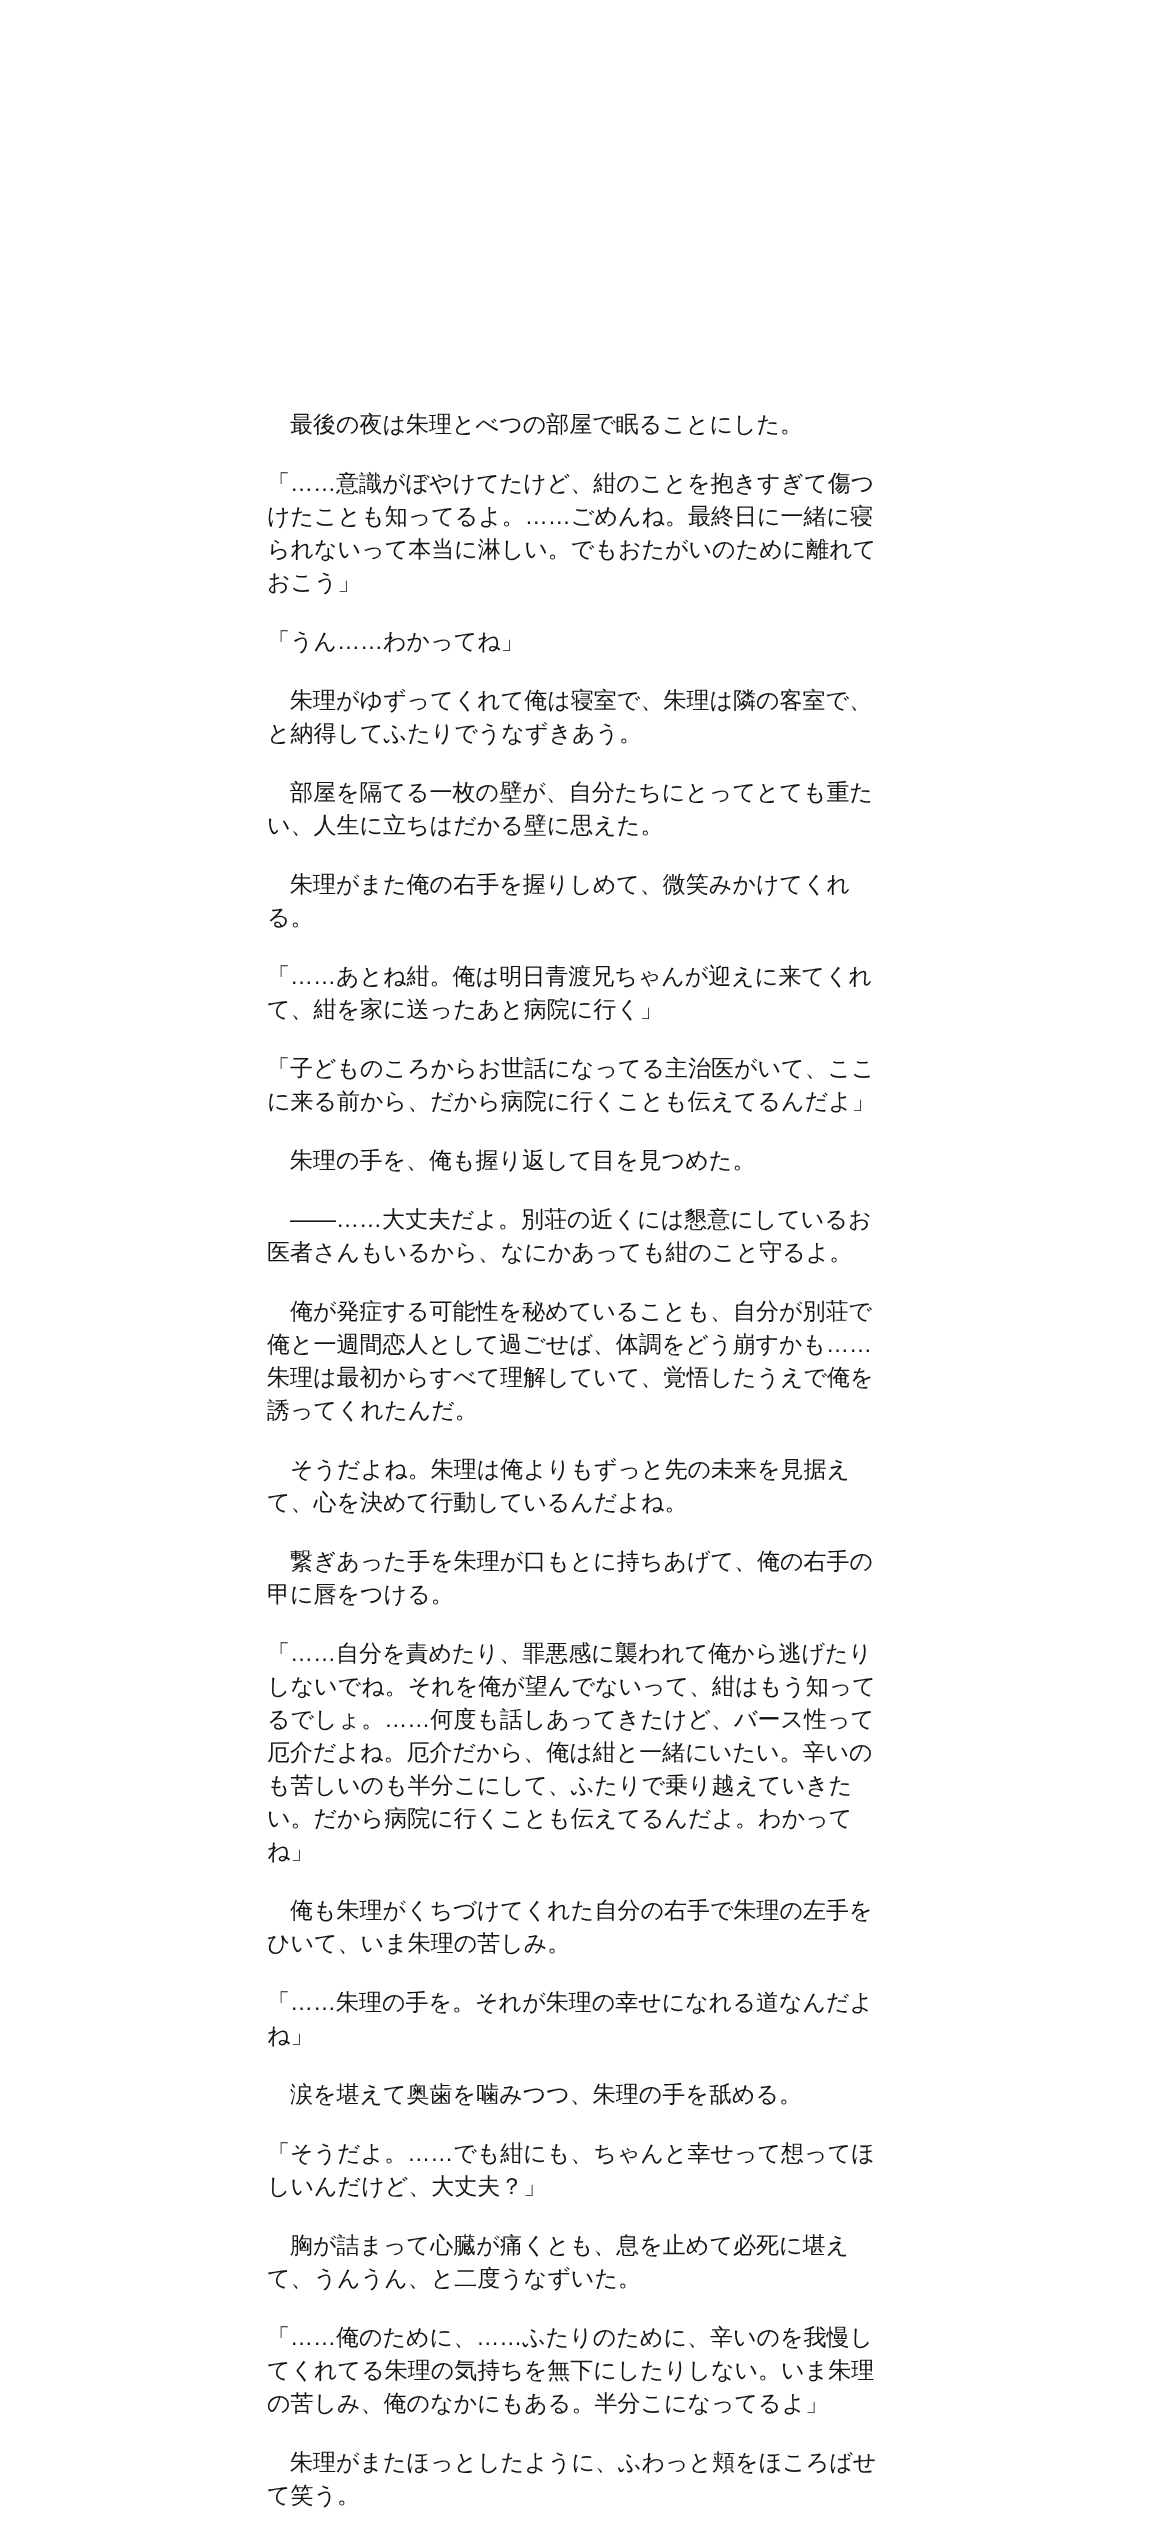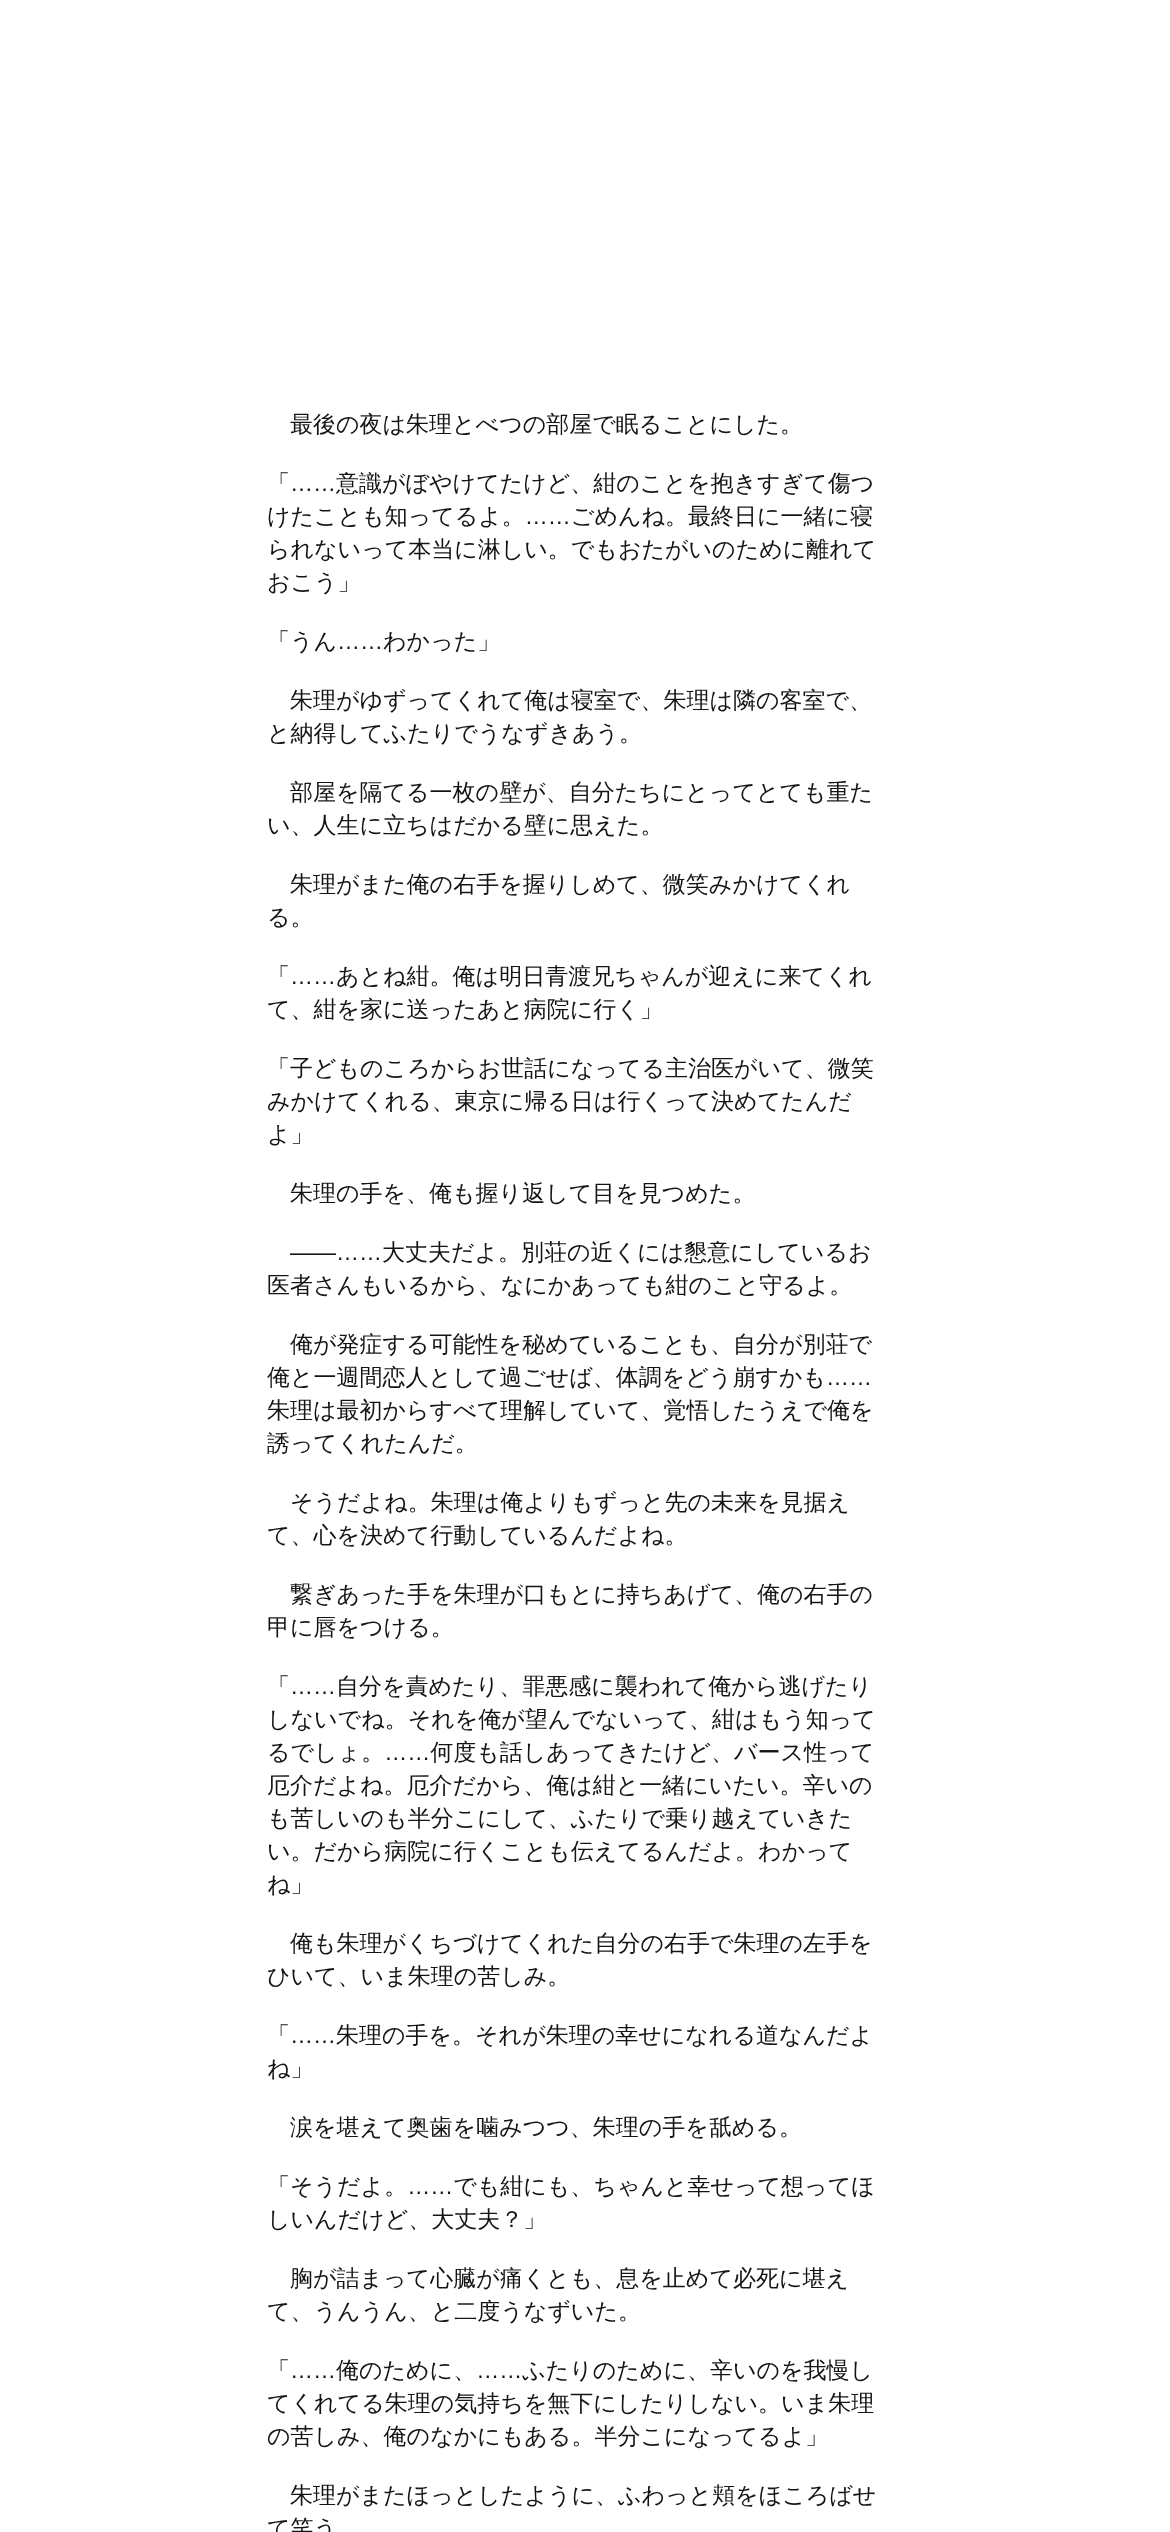--- a/index.html
+++ b/index.html
@@ -44,26 +44,26 @@
     margin-bottom: 0;
   }
 </style>
 </head>
 <body>
 
 <main class="novel-page">
   <div class="novel-content">
     <p>　最後の夜は朱理とべつの部屋で眠ることにした。</p>
     <p>「……意識がぼやけてたけど、紺のことを抱きすぎて傷つけたことも知ってるよ。……ごめんね。最終日に一緒に寝られないって本当に淋しい。でもおたがいのために離れておこう」</p>
-    <p>「うん……わかった」</p>
+    <p>「うん……わかってね」</p>
     <p>　朱理がゆずってくれて俺は寝室で、朱理は隣の客室で、と納得してふたりでうなずきあう。</p>
     <p>　部屋を隔てる一枚の壁が、自分たちにとってとても重たい、人生に立ちはだかる壁に思えた。</p>
     <p>　朱理がまた俺の右手を握りしめて、微笑みかけてくれる。</p>
     <p>「……あとね紺。俺は明日青渡兄ちゃんが迎えに来てくれて、紺を家に送ったあと病院に行く」</p>
-    <p>「子どものころからお世話になってる主治医がいて、微笑みかけてくれる、東京に帰る日は行くって決めてたんだよ」</p>
+    <p>「子どものころからお世話になってる主治医がいて、ここに来る前から、だから病院に行くことも伝えてるんだよ」</p>
     <p>　朱理の手を、俺も握り返して目を見つめた。</p>
     <p>　――……大丈夫だよ。別荘の近くには懇意にしているお医者さんもいるから、なにかあっても紺のこと守るよ。</p>
     <p>　俺が発症する可能性を秘めていることも、自分が別荘で俺と一週間恋人として過ごせば、体調をどう崩すかも……朱理は最初からすべて理解していて、覚悟したうえで俺を誘ってくれたんだ。</p>
     <p>　そうだよね。朱理は俺よりもずっと先の未来を見据えて、心を決めて行動しているんだよね。</p>
     <p>　繋ぎあった手を朱理が口もとに持ちあげて、俺の右手の甲に唇をつける。</p>
     <p>「……自分を責めたり、罪悪感に襲われて俺から逃げたりしないでね。それを俺が望んでないって、紺はもう知ってるでしょ。……何度も話しあってきたけど、バース性って厄介だよね。厄介だから、俺は紺と一緒にいたい。辛いのも苦しいのも半分こにして、ふたりで乗り越えていきたい。だから病院に行くことも伝えてるんだよ。わかってね」</p>
     <p>　俺も朱理がくちづけてくれた自分の右手で朱理の左手をひいて、いま朱理の苦しみ。</p>
     <p>「……朱理の手を。それが朱理の幸せになれる道なんだよね」</p>
     <p>　涙を堪えて奥歯を噛みつつ、朱理の手を舐める。</p>
     <p>「そうだよ。……でも紺にも、ちゃんと幸せって想ってほしいんだけど、大丈夫？」</p>

